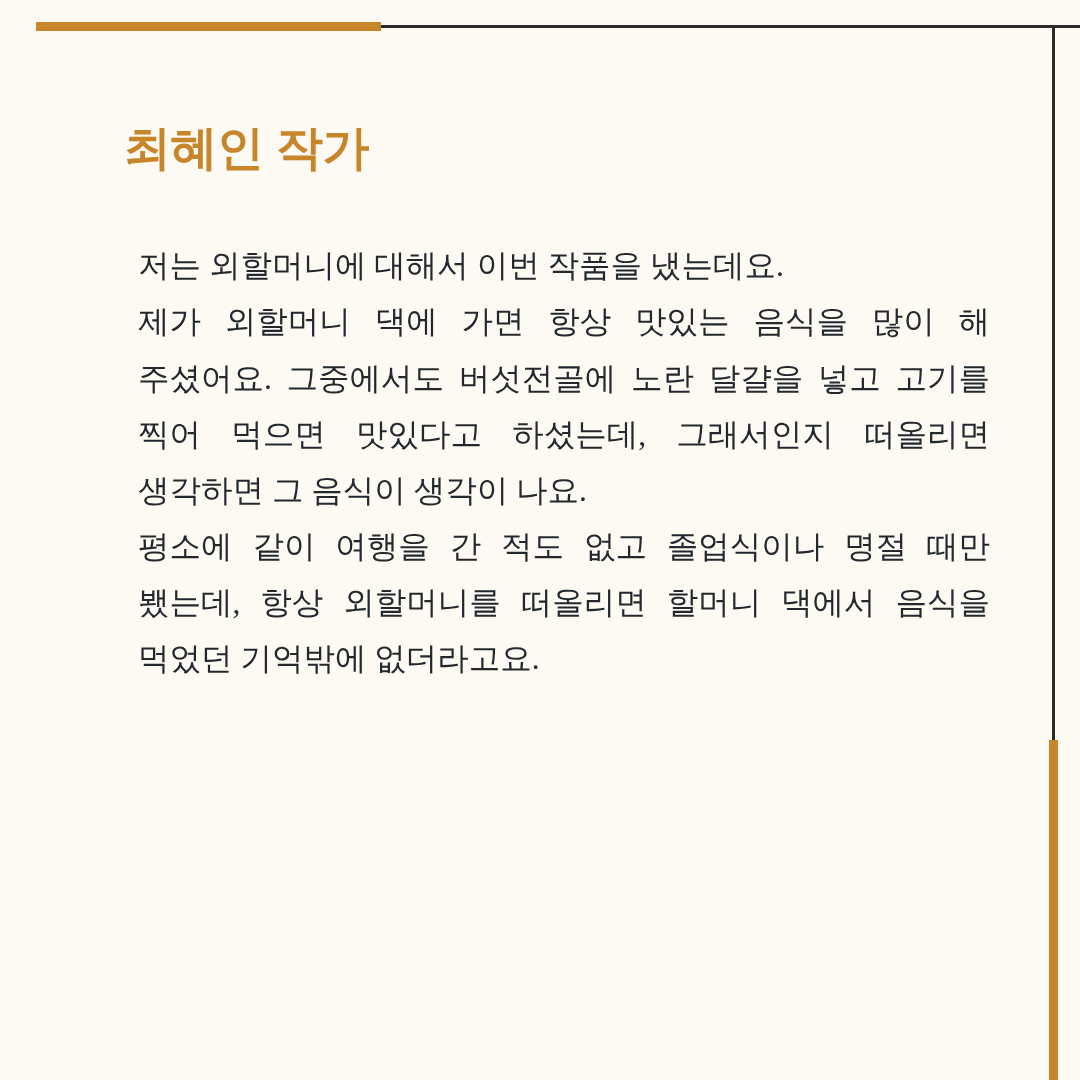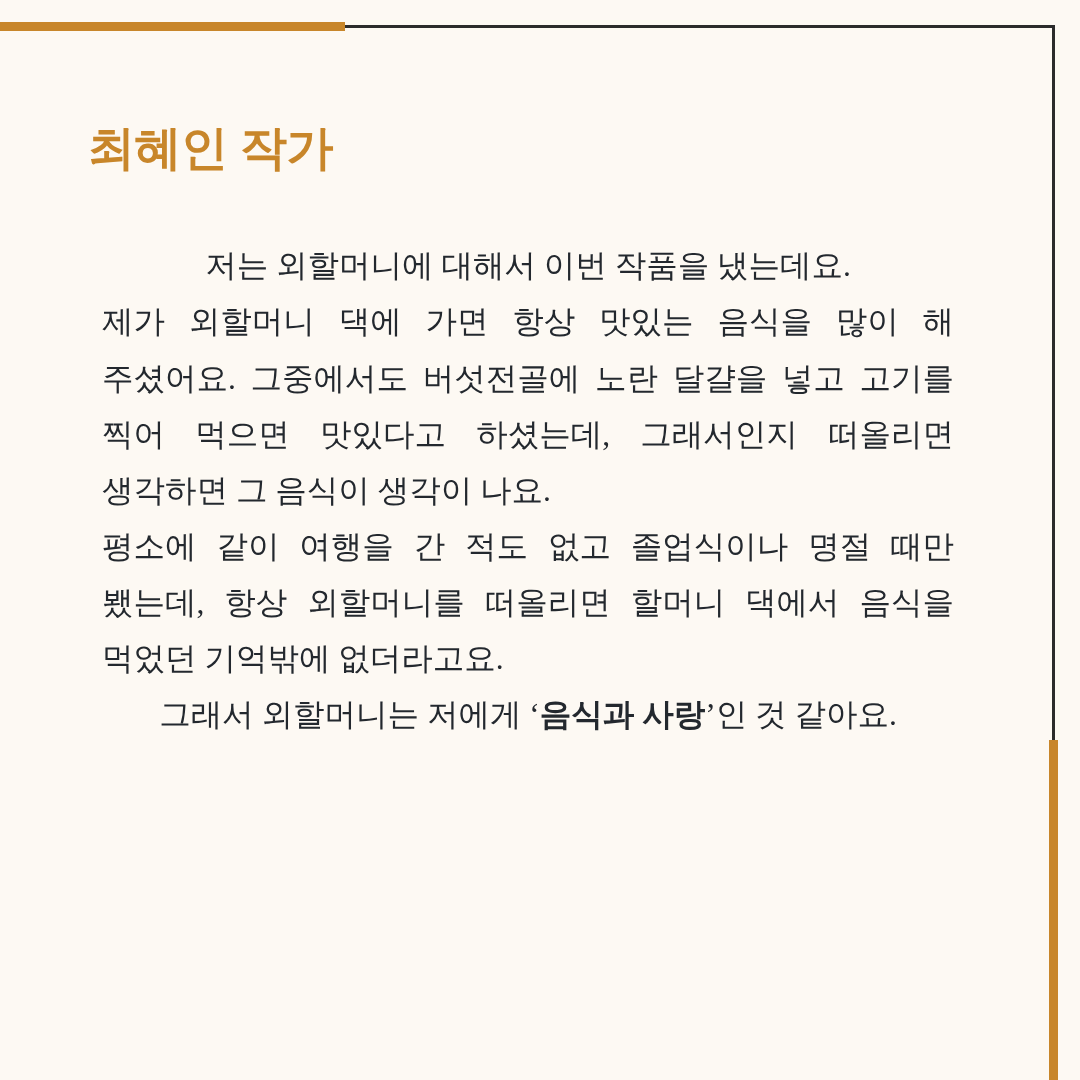--- a/index.html
+++ b/index.html
@@ -12,20 +12,21 @@
     background: #fdf9f3;
     font-family: "Liberation Serif", "DejaVu Serif", serif;
     overflow: hidden;
     position: relative;
   }
 
   .card {
     position: absolute;
     inset: 0;
     background: #fdf9f3;
+    margin-left: 36px;
   }
 
   
   .rule-top-accent {
     position: absolute;
     left: 0;
     top: 22px;
     width: 345px;
     height: 9px;
     background: #c8862a;
@@ -83,21 +84,21 @@
     margin: 0 0 0 14px;
     width: 852px;
   }
   .body-block p {
     margin: 0;
   }
   .body-block p.gap {
     margin-top: 46px;
   }
   .body-block .no-justify {
-    text-align: center;
+    text-align: left;
   }
   .em-bold {
     font-weight: 700;
   }
 </style>
 </head>
 <body>
 
 <div class="card">
 
@@ -108,17 +109,16 @@
 
   <div class="content">
 
     <h1 class="title">최혜인 작가</h1>
 
     <div class="body-block">
       <p class="no-justify">저는 외할머니에 대해서 이번 작품을 냈는데요.</p>
       <p>제가 외할머니 댁에 가면 항상 맛있는 음식을 많이 해 주셨어요. 그중에서도 버섯전골에 노란 달걀을 넣고 고기를 찍어 먹으면 맛있다고 하셨는데, 그래서인지 떠올리면 생각하면 그 음식이 생각이 나요.</p>
 
       <p>평소에 같이 여행을 간 적도 없고 졸업식이나 명절 때만 뵀는데, 항상 외할머니를 떠올리면 할머니 댁에서 음식을 먹었던 기억밖에 없더라고요.</p>
-      <p class="no-justify"><span>그래서 외할머니는 저에게 ‘</span><span class="em-bold">음식과 사랑</span><span>’인 것 같아요.</span></p>
     </div>
 
   </div>
 </div>
 
 </body></html>

